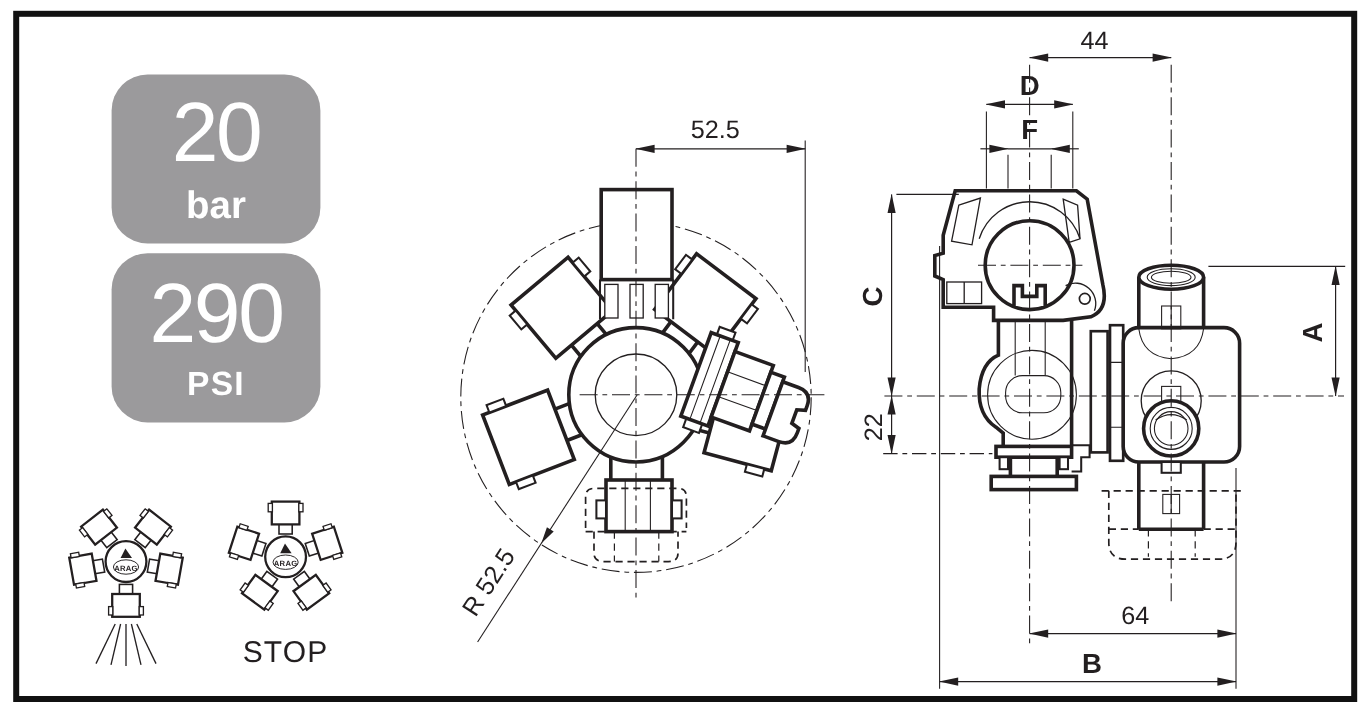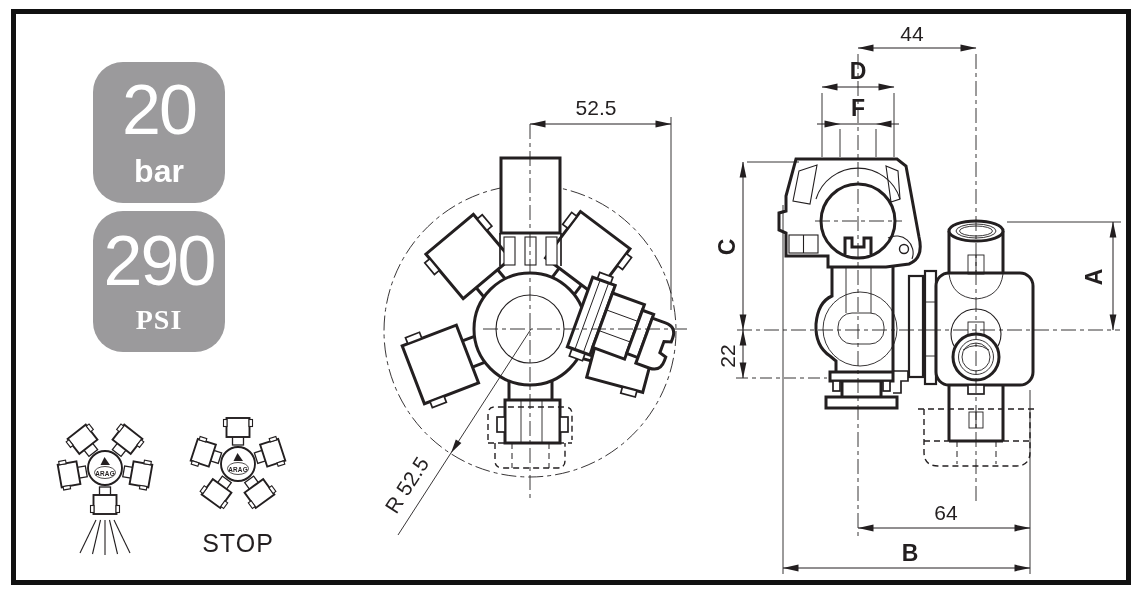--- a/index.html
+++ b/index.html
@@ -1,24 +1,24 @@
 <!DOCTYPE html>
 <html><head>
 <meta charset="utf-8">
 <style>
   html,body{margin:0;padding:0;background:#fff;}
   #page{position:relative;width:1143px;height:595px;background:#ffffff;overflow:hidden;
         font-family:"Liberation Sans","DejaVu Sans",sans-serif;}
   #frame{position:absolute;left:11px;top:9px;width:1110px;height:566px;border:5px solid #111111;}
-  .badge{position:absolute;left:93px;width:132px;height:141px;border-radius:30px;
+  .badge{position:absolute;left:93px;width:174px;height:141px;border-radius:30px;
          background:#9b9a9c;color:#ffffff;text-align:center;display:flex;flex-direction:column;
          justify-content:center;align-items:center;}
   .badge-value{font-size:70px;line-height:0.92;font-weight:400;letter-spacing:-2px;}
   .badge-unit{font-size:32px;line-height:1;font-weight:700;margin-top:13px;}
-  .badge-unit.psi{font-size:28px;letter-spacing:1px;font-family:Liberation Serif, serif;}
+  .badge-unit.psi{font-size:28px;letter-spacing:1px;}
   svg{position:absolute;left:0;top:0;}
   svg text{fill:#231f20;font-family:"Liberation Sans","DejaVu Sans",sans-serif;}
   .dimnum{font-size:21px;}
   .dimletter{font-size:23px;font-weight:700;}
   .stoptxt{font-size:25px;letter-spacing:1px;}
   .aragtxt{font-size:6.4px;font-weight:700;letter-spacing:0.2px;}
 </style>
 </head>
 <body>
 

